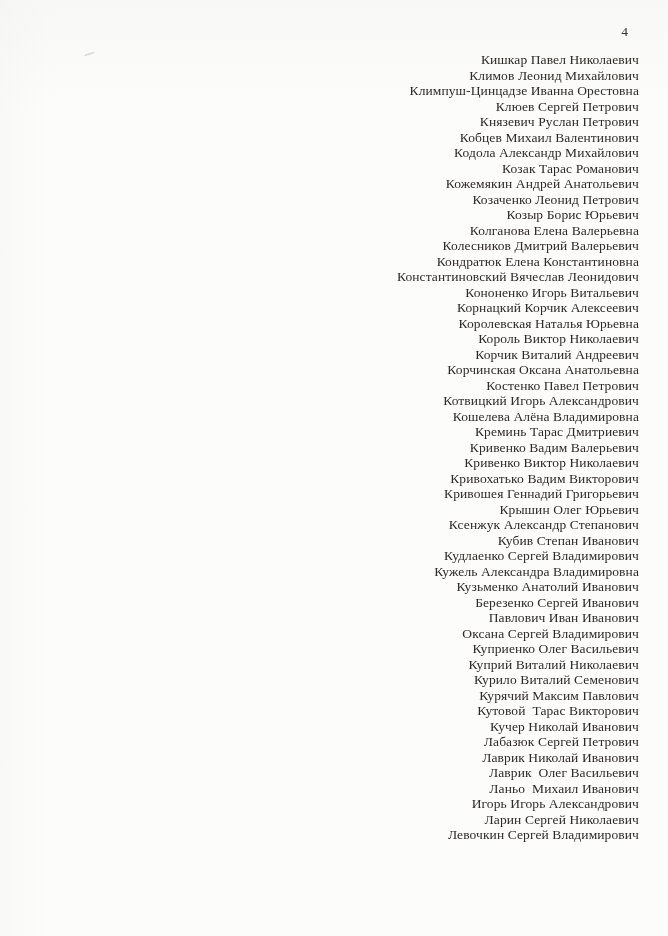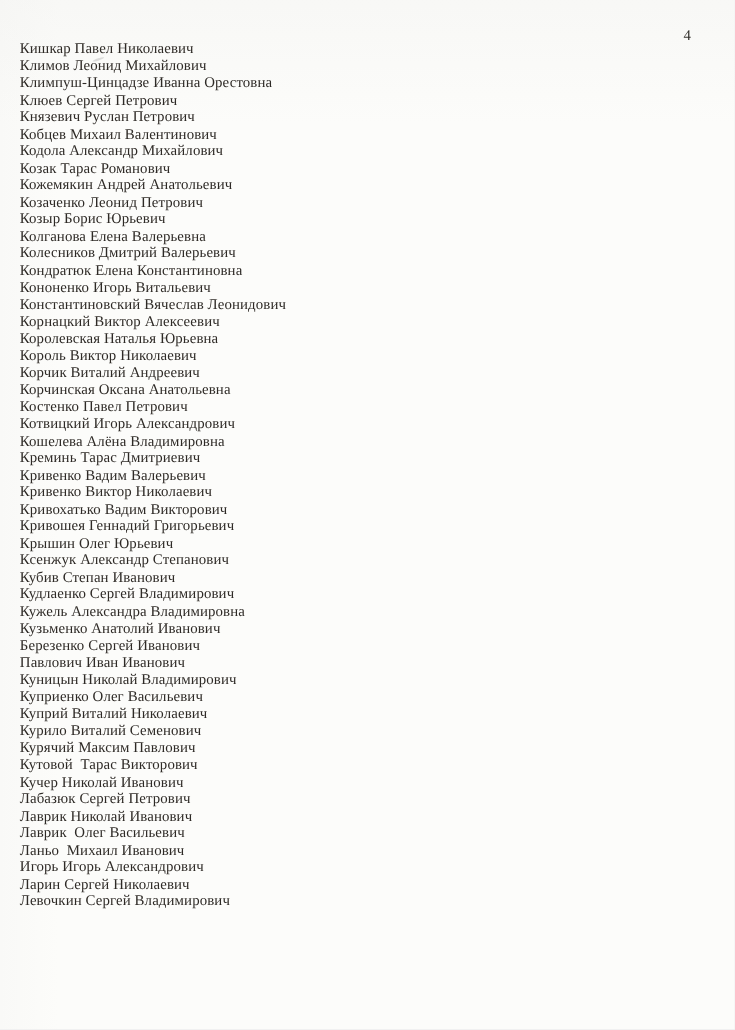--- a/index.html
+++ b/index.html
@@ -38,29 +38,28 @@
   .page-number {
     position: absolute;
     top: 24px;
     right: 40px;
     font-size: 13.5px;
     line-height: 16px;
     color: #33302c;
   }
   .name-list {
     position: absolute;
-    top: 36px;
+    top: 52px;
     right: 29px;
     left: 0;
-    text-align: left;
+    text-align: right;
     font-size: 13.5px;
     line-height: 15.5px;
     color: #2e2a26;
     letter-spacing: 0.1px;
-    margin-left: 18px;
   }
   .name-line {
     white-space: pre; 
   }
 </style>
 </head>
 <body>
 
 <div class="page">
   <div class="scan-tint"></div>
@@ -74,44 +73,44 @@
       <div class="name-line">Князевич Руслан Петрович</div>
       <div class="name-line">Кобцев Михаил Валентинович</div>
       <div class="name-line">Кодола Александр Михайлович</div>
       <div class="name-line">Козак Тарас Романович</div>
       <div class="name-line">Кожемякин Андрей Анатольевич</div>
       <div class="name-line">Козаченко Леонид Петрович</div>
       <div class="name-line">Козыр Борис Юрьевич</div>
       <div class="name-line">Колганова Елена Валерьевна</div>
       <div class="name-line">Колесников Дмитрий Валерьевич</div>
       <div class="name-line">Кондратюк Елена Константиновна</div>
+      <div class="name-line">Константиновский Вячеслав Леонидович</div>
       <div class="name-line">Кононенко Игорь Витальевич</div>
-      <div class="name-line">Константиновский Вячеслав Леонидович</div>
-      <div class="name-line">Корнацкий Виктор Алексеевич</div>
+      <div class="name-line">Корнацкий Корчик Алексеевич</div>
       <div class="name-line">Королевская Наталья Юрьевна</div>
       <div class="name-line">Король Виктор Николаевич</div>
       <div class="name-line">Корчик Виталий Андреевич</div>
       <div class="name-line">Корчинская Оксана Анатольевна</div>
       <div class="name-line">Костенко Павел Петрович</div>
       <div class="name-line">Котвицкий Игорь Александрович</div>
       <div class="name-line">Кошелева Алёна Владимировна</div>
       <div class="name-line">Креминь Тарас Дмитриевич</div>
       <div class="name-line">Кривенко Вадим Валерьевич</div>
       <div class="name-line">Кривенко Виктор Николаевич</div>
       <div class="name-line">Кривохатько Вадим Викторович</div>
       <div class="name-line">Кривошея Геннадий Григорьевич</div>
       <div class="name-line">Крышин Олег Юрьевич</div>
       <div class="name-line">Ксенжук Александр Степанович</div>
       <div class="name-line">Кубив Степан Иванович</div>
       <div class="name-line">Кудлаенко Сергей Владимирович</div>
       <div class="name-line">Кужель Александра Владимировна</div>
       <div class="name-line">Кузьменко Анатолий Иванович</div>
       <div class="name-line">Березенко Сергей Иванович</div>
       <div class="name-line">Павлович Иван Иванович</div>
-      <div class="name-line">Куницын Николай Владимирович</div>
+      <div class="name-line">Оксана Сергей Владимирович</div>
       <div class="name-line">Куприенко Олег Васильевич</div>
       <div class="name-line">Куприй Виталий Николаевич</div>
       <div class="name-line">Курило Виталий Семенович</div>
       <div class="name-line">Курячий Максим Павлович</div>
       <div class="name-line">Кутовой  Тарас Викторович</div>
       <div class="name-line">Кучер Николай Иванович</div>
       <div class="name-line">Лабазюк Сергей Петрович</div>
       <div class="name-line">Лаврик Николай Иванович</div>
       <div class="name-line">Лаврик  Олег Васильевич</div>
       <div class="name-line">Ланьо  Михаил Иванович</div>

